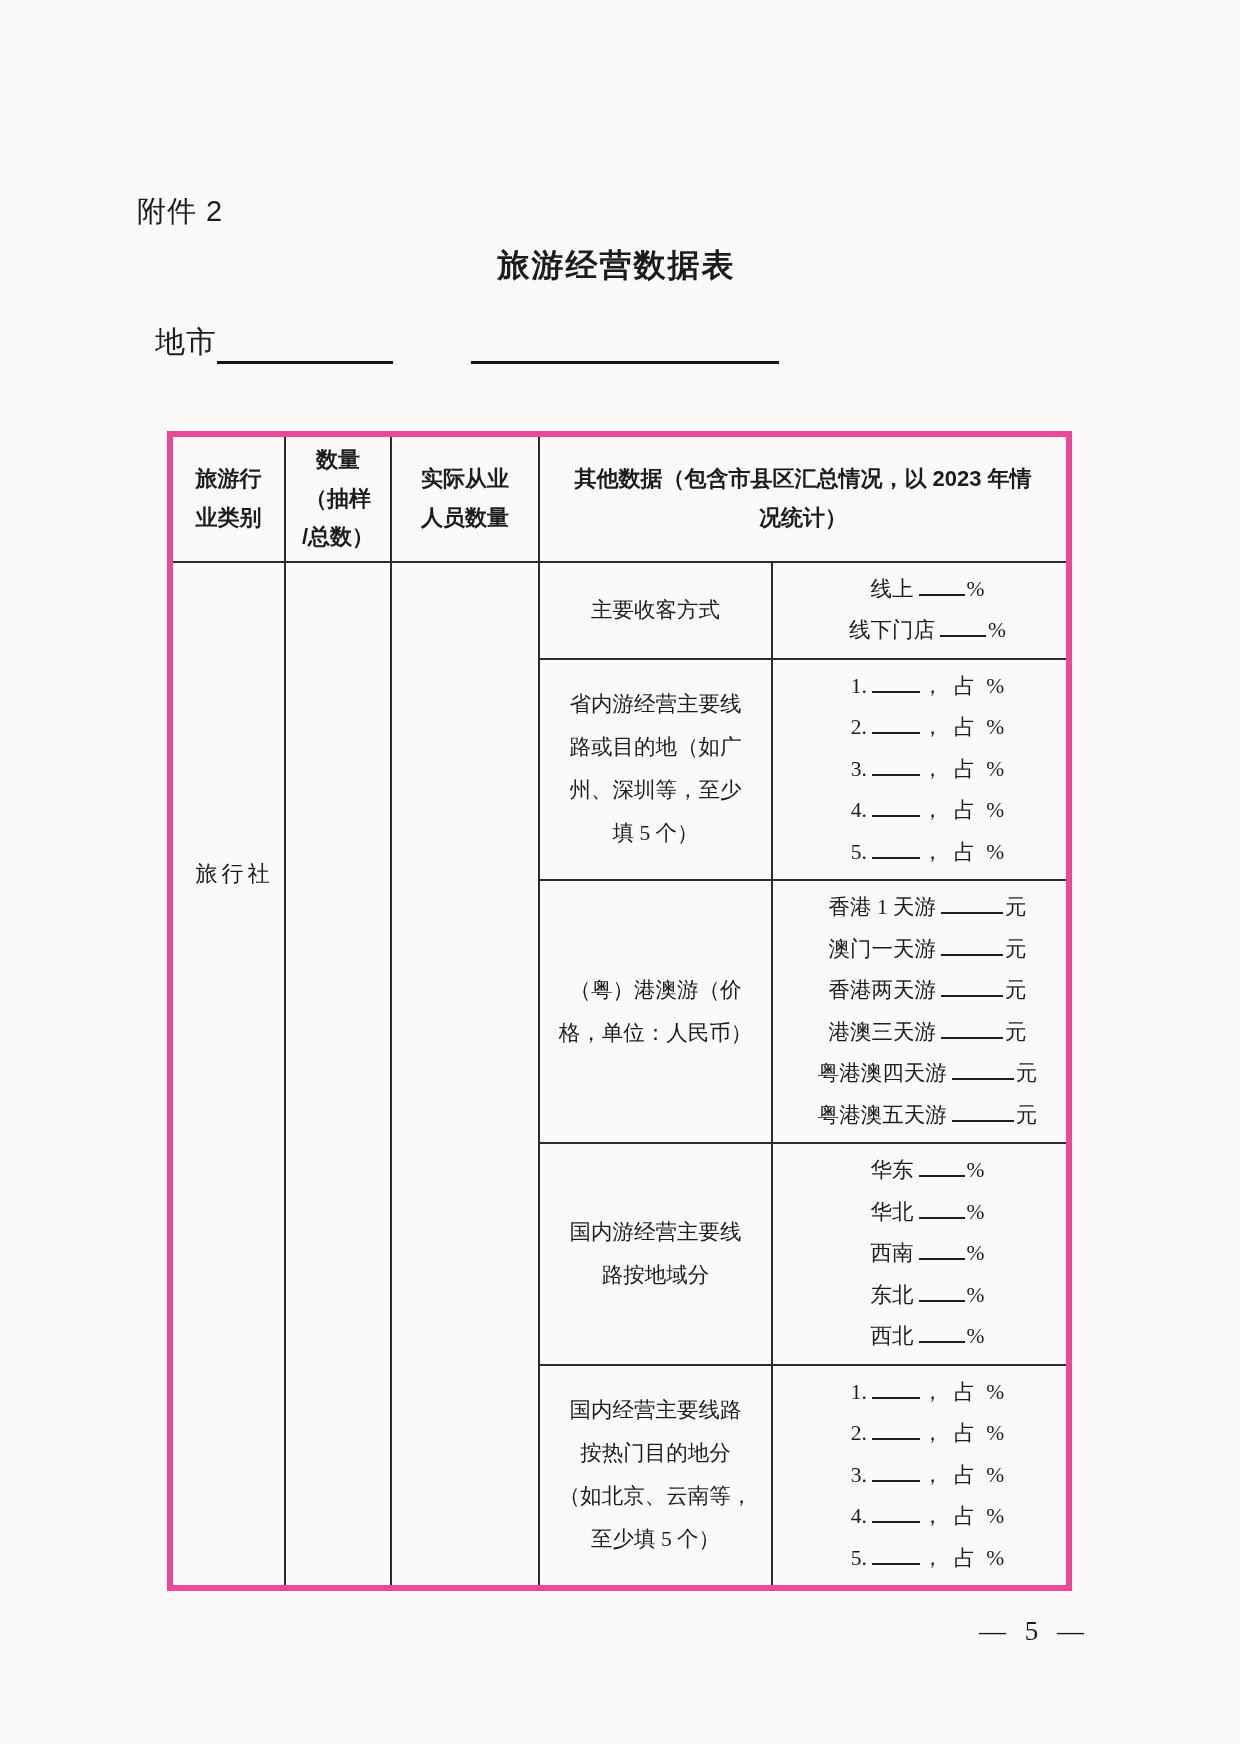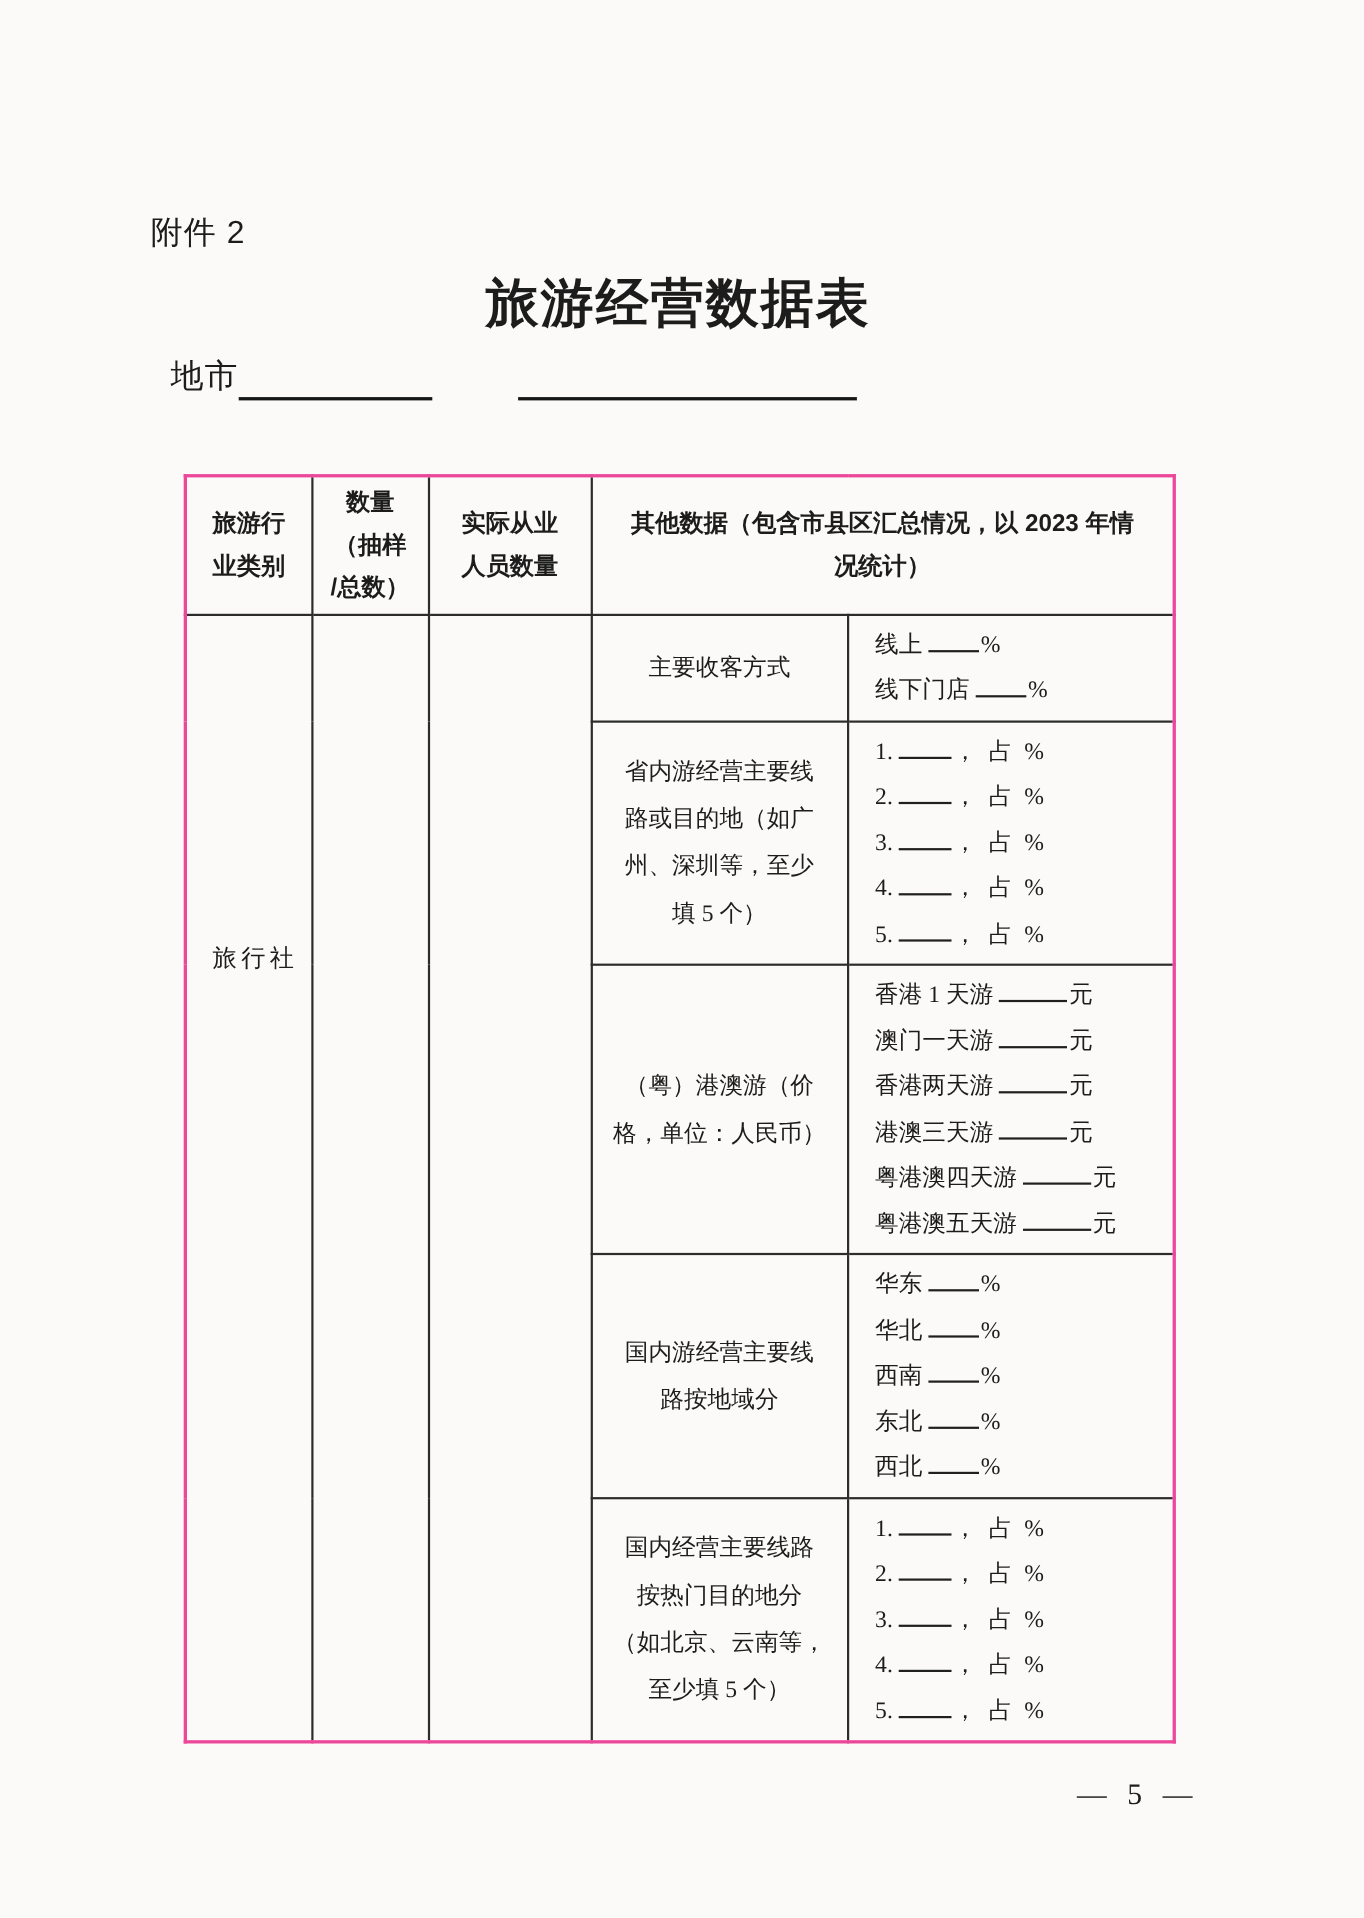--- a/index.html
+++ b/index.html
@@ -13,21 +13,21 @@
   }
 
   .attachment{
     position:absolute;left:137px;top:192px;
     font-size:29px;letter-spacing:1px;
     font-family:"Liberation Sans","DejaVu Sans",sans-serif;
     text-align:right;
   }
   .doc-title{
     position:absolute;left:167px;top:244px;width:899px;
-    text-align:center;font-size:48px;font-weight:bold;letter-spacing:2px;
+    text-align:center;font-size:32px;font-weight:bold;letter-spacing:2px;
     font-family:"Liberation Sans","DejaVu Sans",sans-serif;
   }
   .subject{
     position:absolute;left:155px;top:322px;
     display:flex;align-items:flex-end;
     font-size:30px;letter-spacing:1px;white-space:nowrap;
   }
   .subject .ul{
     border-bottom:3px solid #161616;height:10px;margin-bottom:-1px;
   }
@@ -37,21 +37,21 @@
 
   .tbl-wrap{position:absolute;left:167px;top:431px;}
   table{
     border-collapse:collapse;table-layout:fixed;width:899px;
   }
   td,th{
     border:2px solid #2c2c2c;
     padding:0;vertical-align:middle;
     font-weight:normal;
   }
-  table{border:3px solid #ec4899;}
+  table{border:6px solid #ec4899;}
   tr.hdr{height:124px;}
   tr.r0{height:87px;}
   tr.r1{height:207px;}
   tr.r2{height:249px;}
   tr.r3{height:210px;}
   tr.r4{height:209px;}
 
   th{
     font-family:"Liberation Sans","DejaVu Sans",sans-serif;
     font-weight:bold;font-size:22px;line-height:1.75;
@@ -61,21 +61,21 @@
     vertical-align:top;text-align:center;
     padding-top:296px;font-size:22px;letter-spacing:4px;padding-left:12px;
   }
   .lbl-cell{
     text-align:center;font-size:21.5px;line-height:2.0;
     white-space:pre-line;padding:4px 7px;
   }
   .val-cell{
     padding:6px 8px 6px 24px;font-size:21.5px;
   }
-  .vline{line-height:41.5px;white-space:nowrap;}
+  .vline{line-height:41.5px;white-space:nowrap;text-align:center;}
   .blank{
     display:inline-block;height:0.95em;
     border-bottom:2.5px solid #1f1f1f;
     margin:0 2px 0 5px;
   }
   .b46{width:46px;}
   .b48{width:48px;}
   .b62{width:62px;}
 
   .page-num{

